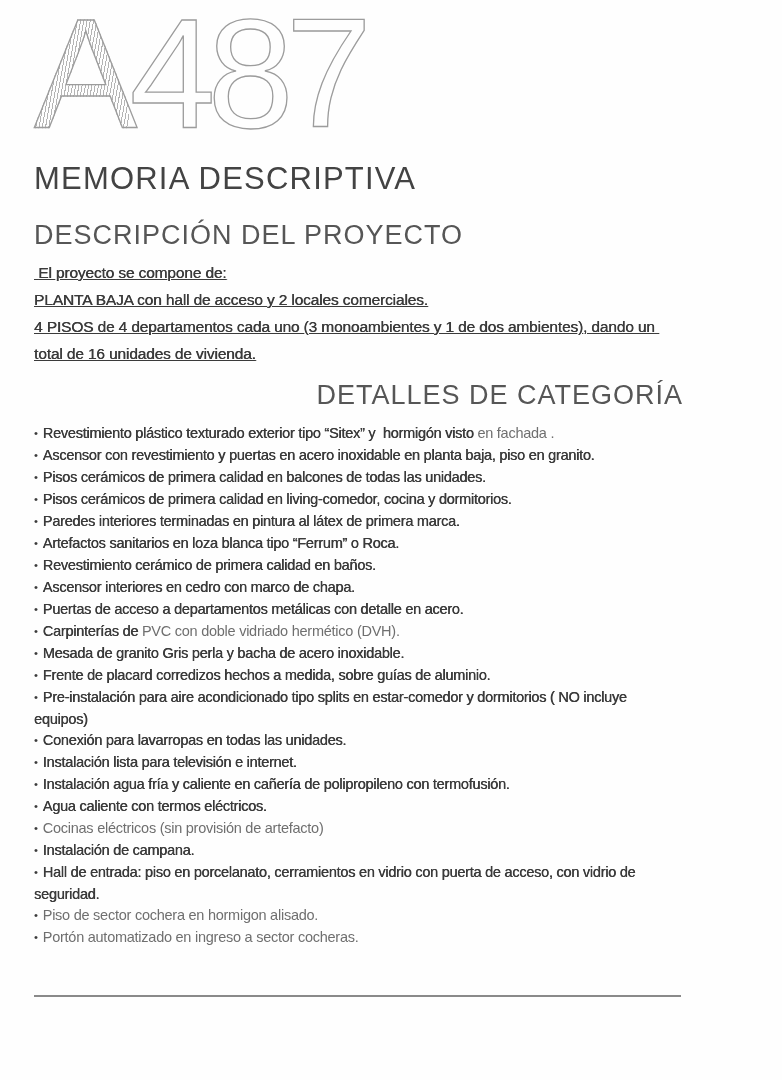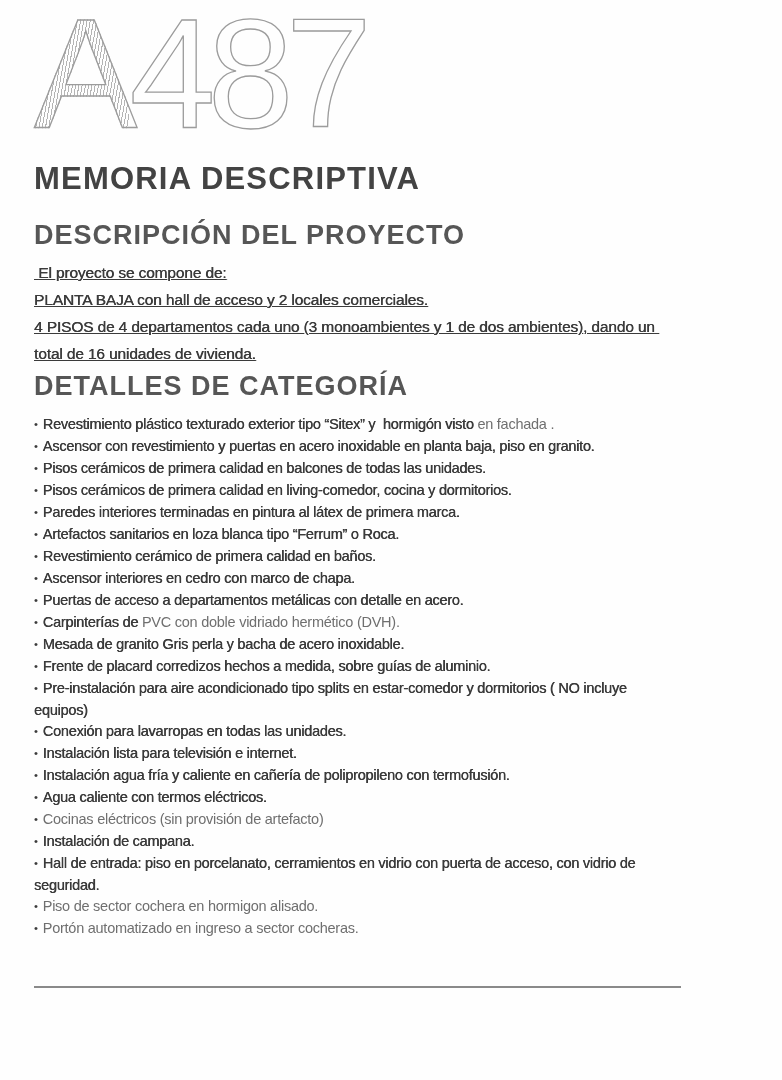--- a/index.html
+++ b/index.html
@@ -40,34 +40,34 @@
   }
   .logo .logo-a{
     background:repeating-linear-gradient(100deg,#b4b4b4 0,#b4b4b4 1px,transparent 1px,transparent 3.2px);
     -webkit-background-clip:text;
     background-clip:text;
   }
   
   h1.doc-title{
     margin:24px 0 0;
     font-size:31px;
-    font-weight:700;
+    font-weight:400;
     letter-spacing:1.2px;
     line-height:34px;
     color:var(--heading);
   }
   h2.section-heading{
     margin:24px 0 0;
     font-size:27px;
-    font-weight:700;
+    font-weight:400;
     letter-spacing:1px;
     line-height:30px;
     color:var(--subheading);
   }
-  h2.section-heading.second{ margin-top:4px; }
+  h2.section-heading.second{ margin-top:13px;text-align:right; }
   
   .intro{
     margin-top:9px;
     font-size:15.5px;
     letter-spacing:-0.15px;
     line-height:27px;
   }
   .intro p{
     margin:0;
     white-space:pre-wrap;

